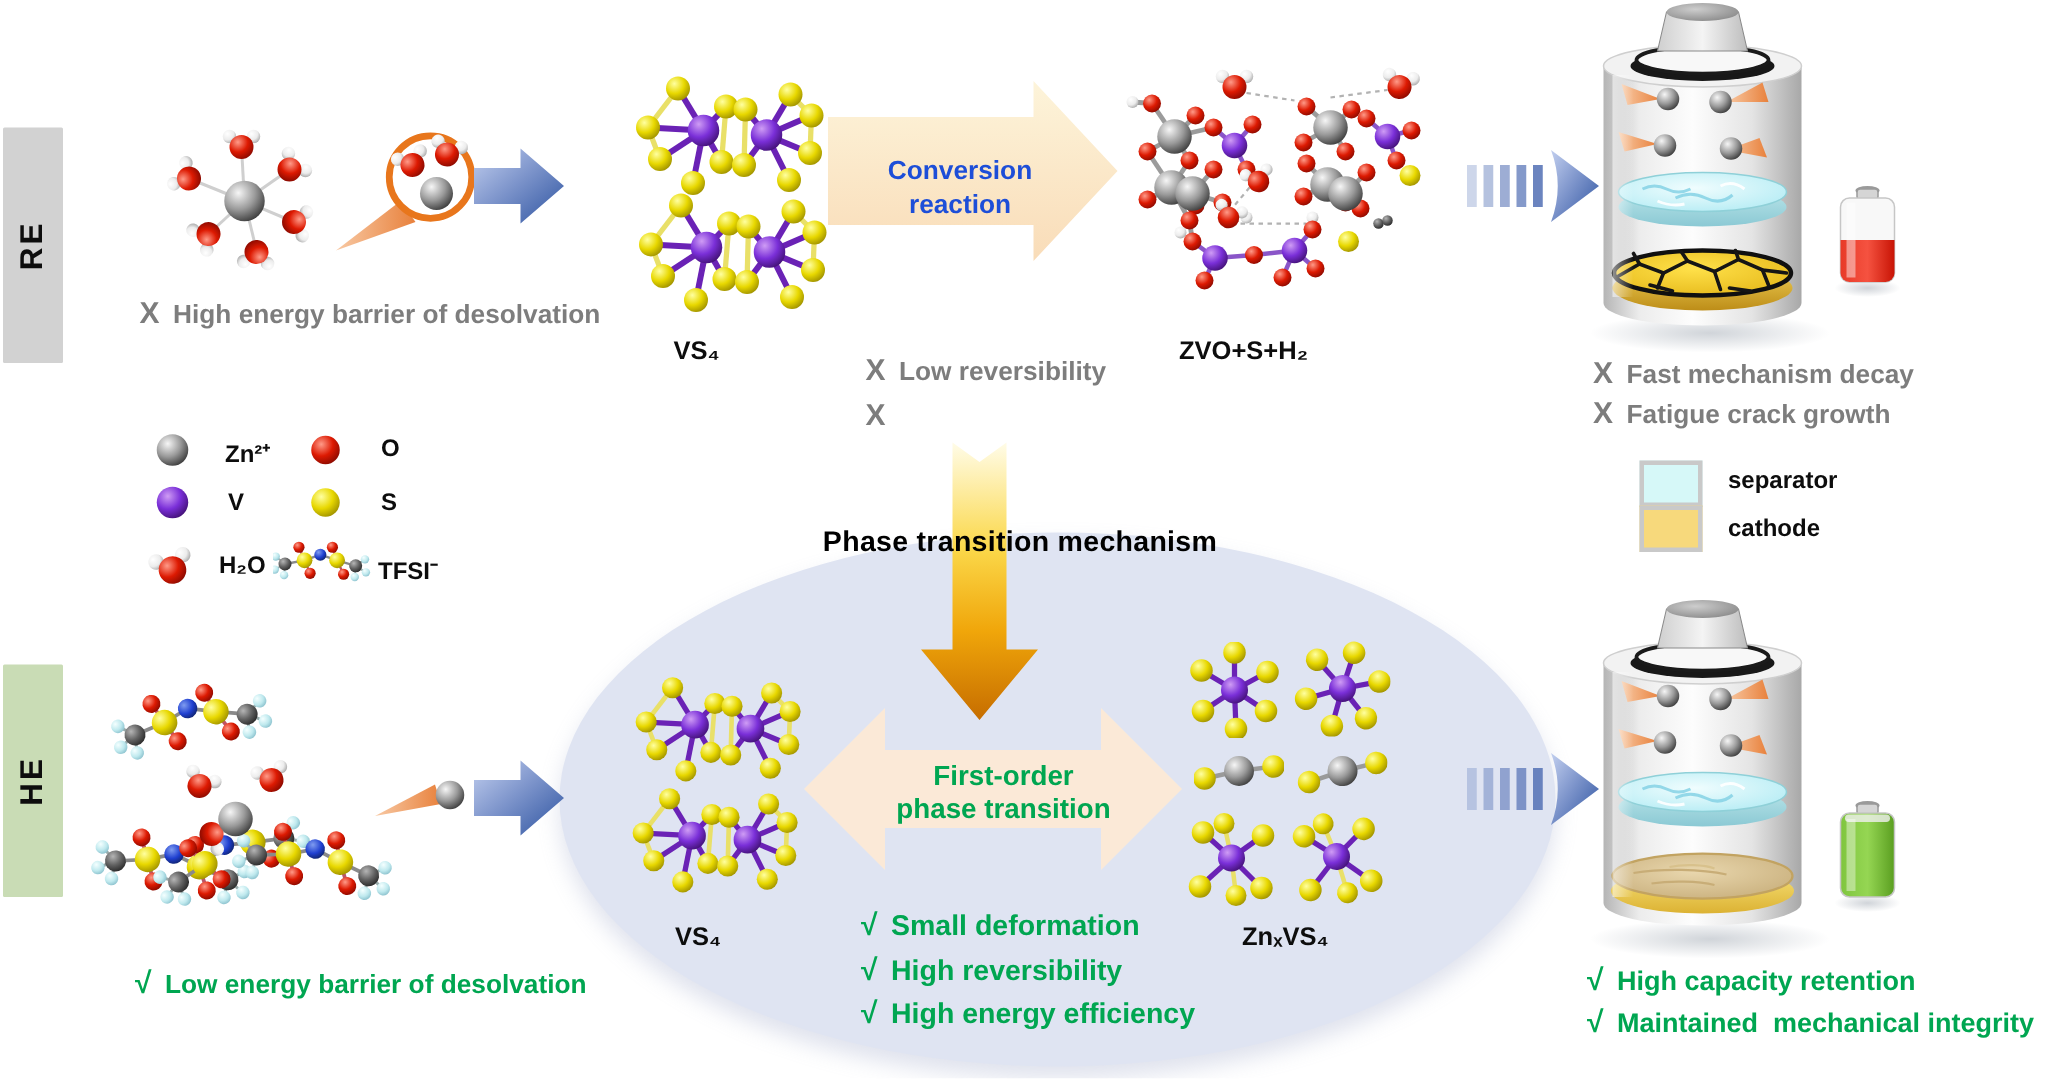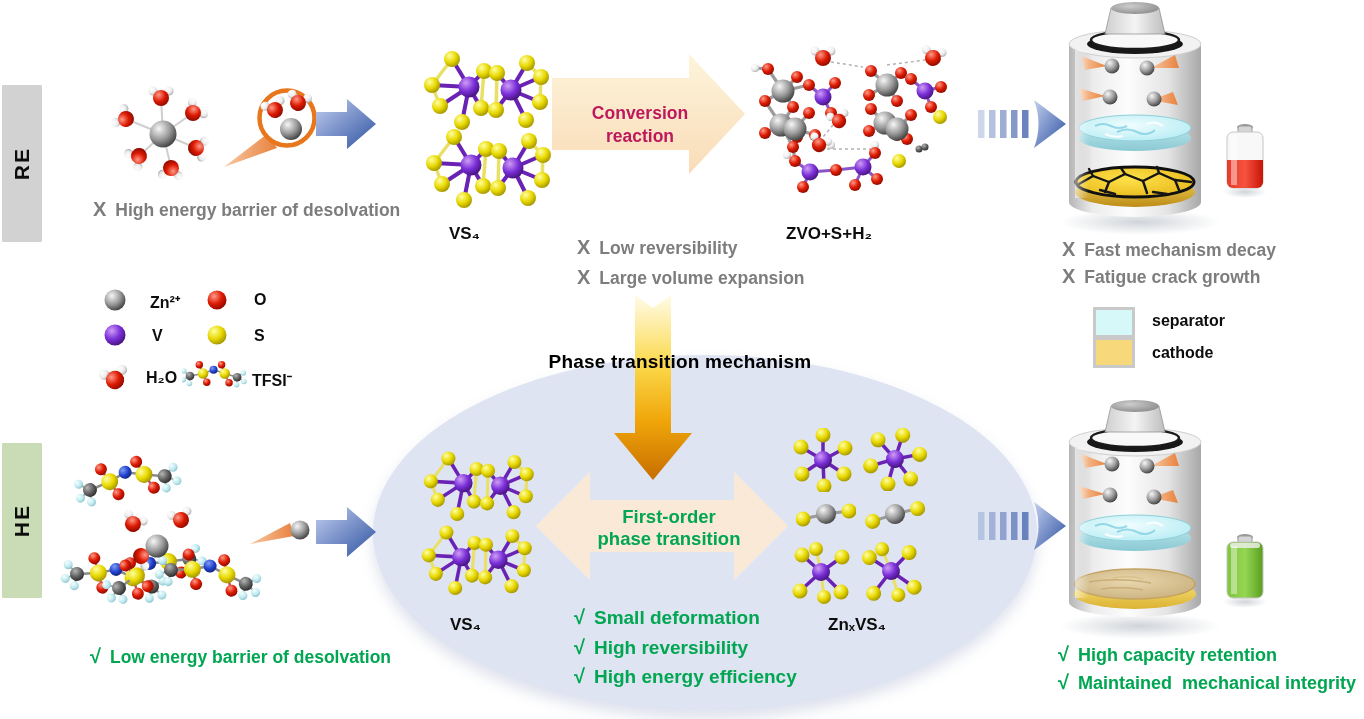--- a/index.html
+++ b/index.html
@@ -8,21 +8,21 @@
   .abs{position:absolute;}
   .note{font-weight:bold;font-size:17.5px;color:#7d7d7d;display:flex;align-items:baseline;white-space:pre;}
   .note .mark{font-size:20px;margin-right:9px;}
   .note.green{color:#00a651;}
   .tag{display:flex;align-items:center;justify-content:center;border-radius:1px;}
   .tag span{writing-mode:vertical-rl;transform:rotate(180deg);font-weight:bold;font-size:21px;
             color:#0d0d0d;letter-spacing:2px;}
   .struct-label{font-weight:bold;font-size:17px;color:#0d0d0d;text-align:left;}
   .fig-title{font-weight:bold;font-size:19px;color:#000000;text-align:center;letter-spacing:.2px;}
   .arrow-text{font-weight:bold;text-align:center;}
-  .arrow-text.gray{color:#be185d;font-size:17.5px;line-height:23px;}
+  .arrow-text.gray{color:#1d4ed8;font-size:17.5px;line-height:23px;}
   .arrow-text.green{color:#00a651;font-size:18.5px;line-height:22px;}
   .legend-label{font-weight:bold;font-size:16px;color:#0d0d0d;}
   .swatch{border:3px solid #c9c9c9;}
   .ellipse{background:#dfe4f2;border-radius:50%;box-shadow:0 8px 14px rgba(150,160,195,.30);}
 </style>
 </head>
 <body>
 
 <div class="canvas">
 
@@ -485,21 +485,20 @@
   <div class="abs note" style="left:93px;top:198px;z-index:2">
     <span class="mark">X</span>
     <span>High energy barrier of desolvation</span>
   </div>
   <div class="abs note" style="left:577px;top:236px;z-index:2">
     <span class="mark">X</span>
     <span>Low reversibility</span>
   </div>
   <div class="abs note" style="left:577px;top:266px;z-index:2">
     <span class="mark">X</span>
-    <span>Large volume expansion</span>
   </div>
   <div class="abs note" style="left:1062px;top:238px;z-index:2">
     <span class="mark">X</span>
     <span>Fast mechanism decay</span>
   </div>
   <div class="abs note" style="left:1062px;top:265px;z-index:2">
     <span class="mark">X</span>
     <span>Fatigue crack growth</span>
   </div>
 

